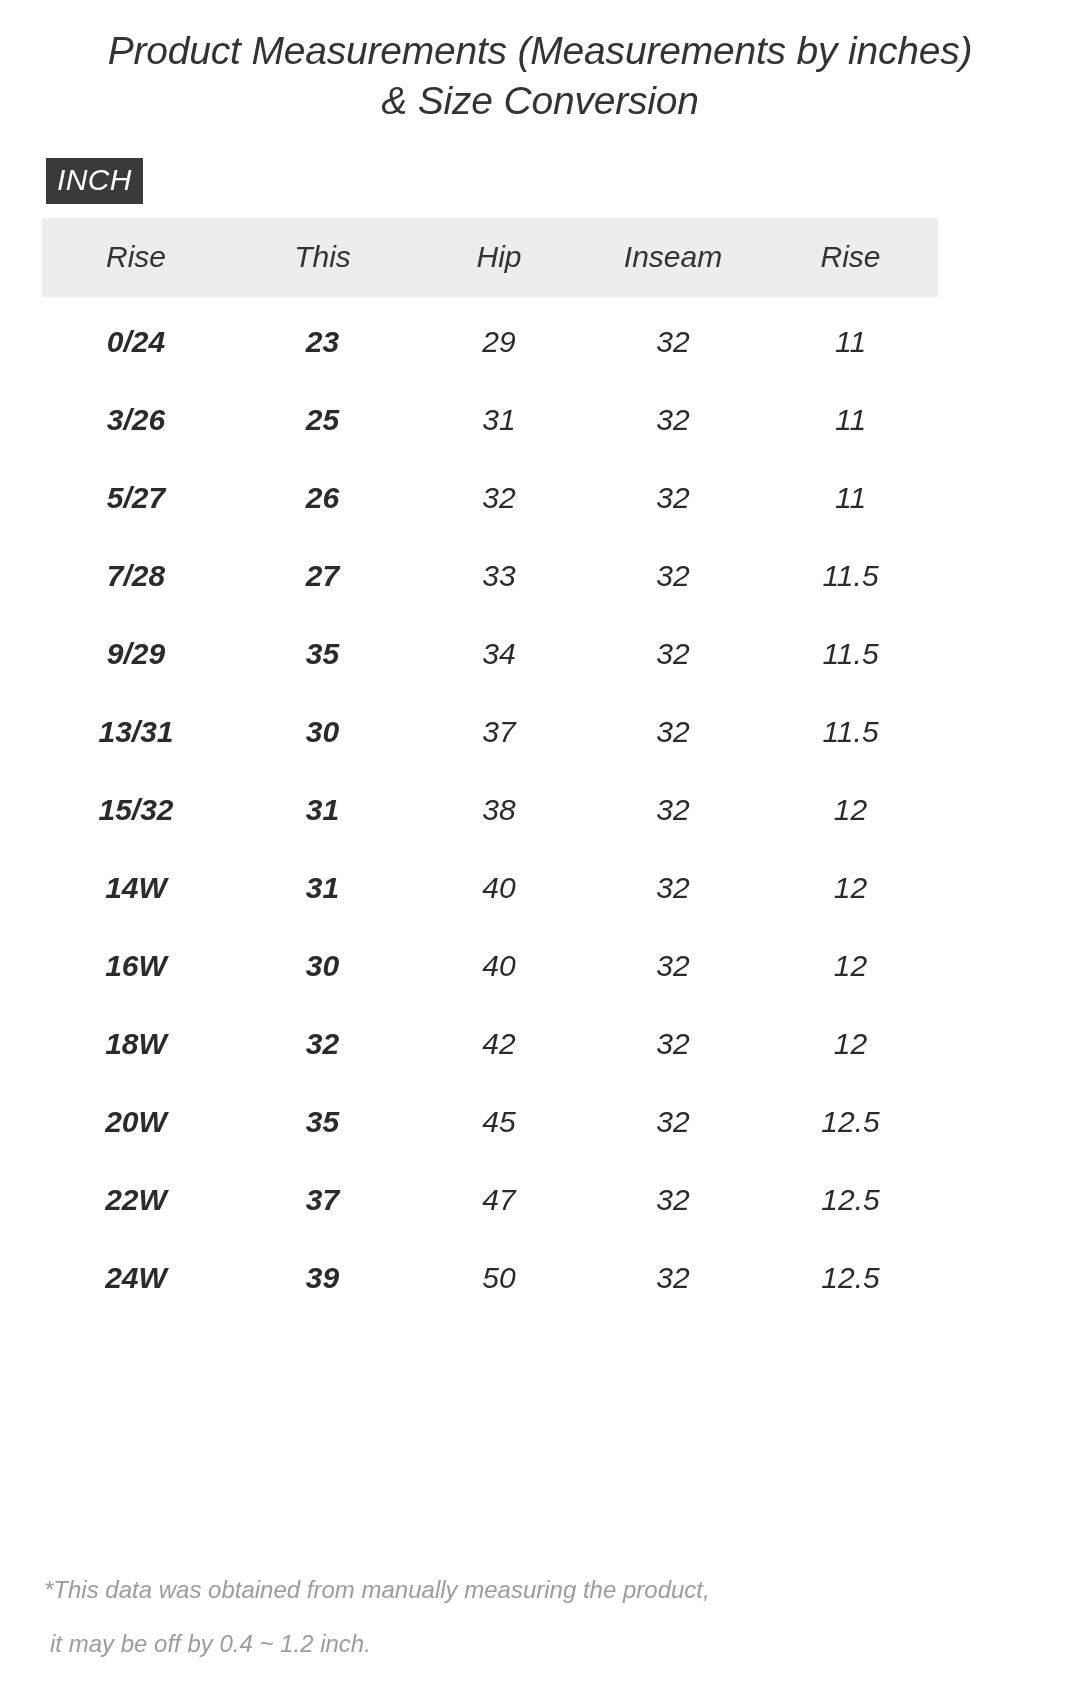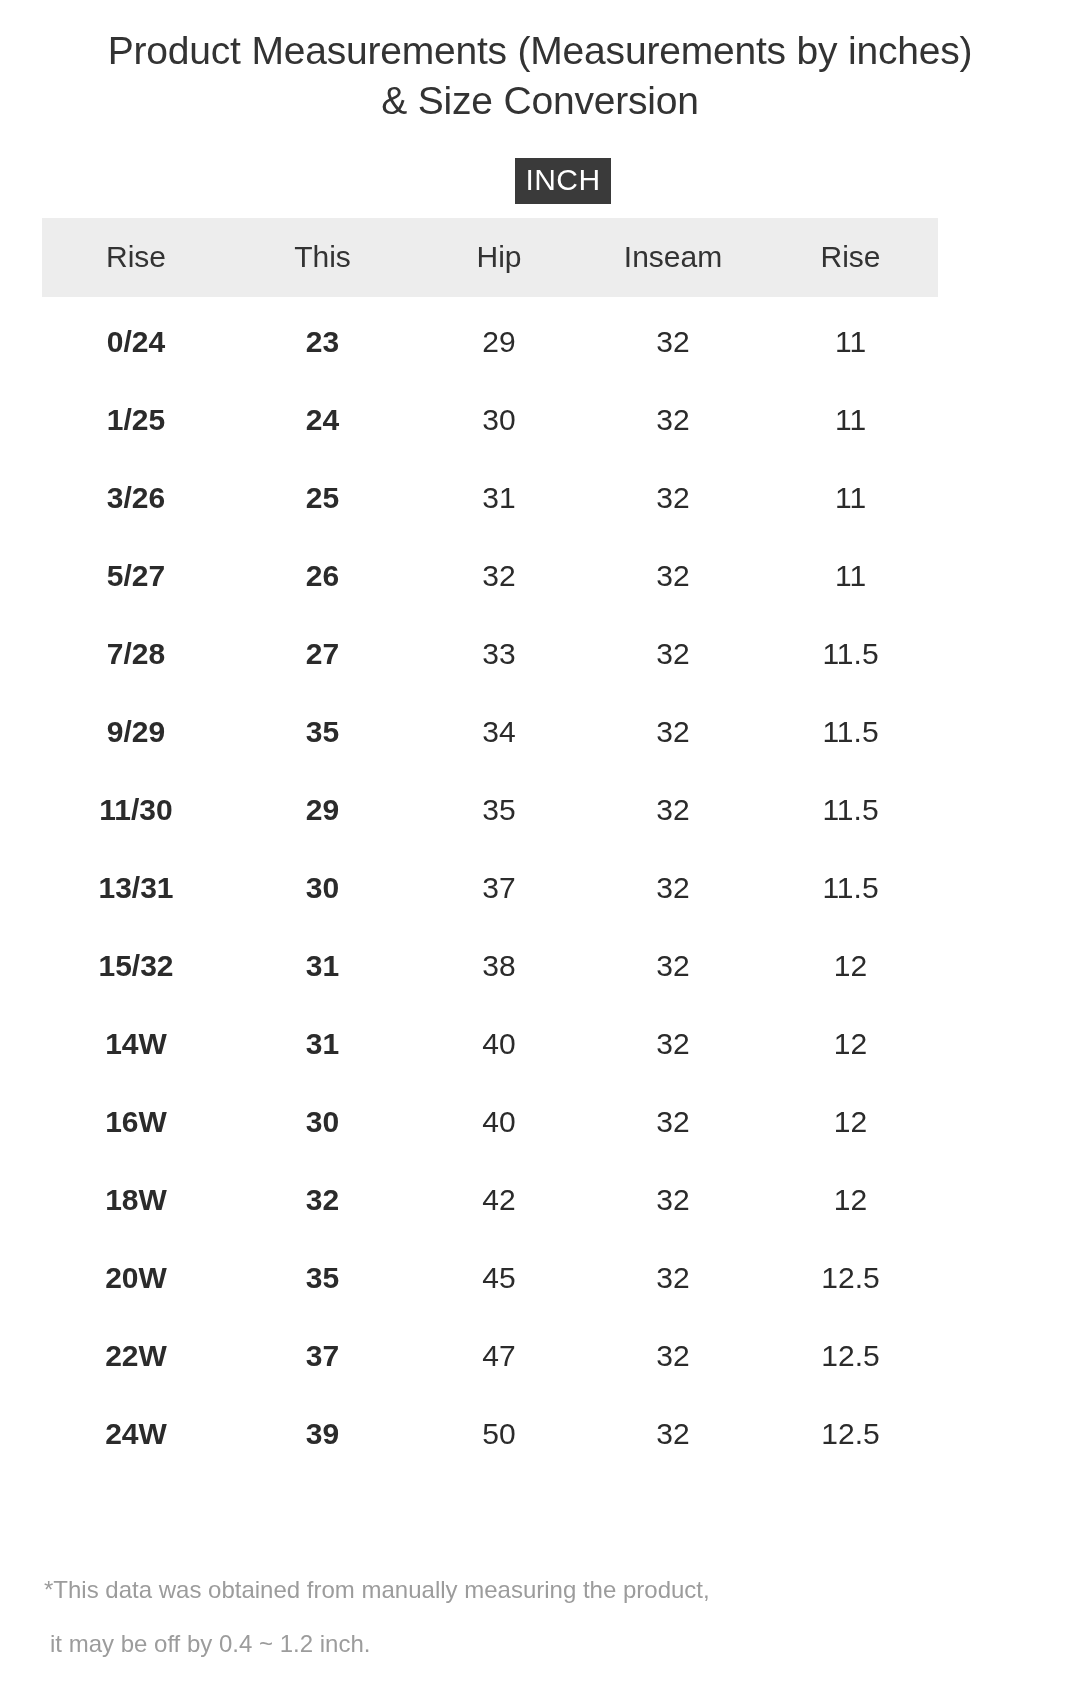--- a/index.html
+++ b/index.html
@@ -15,38 +15,38 @@
     color: #2e2e2e;
     -webkit-font-smoothing: antialiased;
     overflow: hidden;
   }
 
   .page {
     position: relative;
     width: 1080px;
     height: 1477px;
     box-sizing: border-box;
+    font-style: italic;
   }
 
   
   .chart-title {
     margin: 0;
     padding: 26px 92px 0 92px;
     font-size: 39px;
     line-height: 1.28;
     font-weight: 400;
     text-align: center;
     color: #333333;
     letter-spacing: -0.2px;
   }
 
   
   .unit-badge-row {
     padding: 32px 0 0 46px;
-    text-align: center;
   }
   .unit-badge {
     display: inline-block;
     background: #3a3a3a;
     color: #ffffff;
     font-size: 30px;
     line-height: 1;
     font-weight: 400;
     padding: 7px 11px 9px 11px;
     letter-spacing: 0.4px;
@@ -144,27 +144,20 @@
       </thead>
       <tbody id="size-table-body">
           <tr>
             <td class="bold">0/24</td>
             <td class="bold">23</td>
             <td>29</td>
             <td>32</td>
             <td>11</td>
           </tr>
           <tr>
-            <td class="bold">1/25</td>
-            <td class="bold">24</td>
-            <td>30</td>
-            <td>32</td>
-            <td>11</td>
-          </tr>
-          <tr>
             <td class="bold">3/26</td>
             <td class="bold">25</td>
             <td>31</td>
             <td>32</td>
             <td>11</td>
           </tr>
           <tr>
             <td class="bold">5/27</td>
             <td class="bold">26</td>
             <td>32</td>
@@ -175,27 +168,20 @@
             <td class="bold">7/28</td>
             <td class="bold">27</td>
             <td>33</td>
             <td>32</td>
             <td>11.5</td>
           </tr>
           <tr>
             <td class="bold">9/29</td>
             <td class="bold">35</td>
             <td>34</td>
-            <td>32</td>
-            <td>11.5</td>
-          </tr>
-          <tr>
-            <td class="bold">11/30</td>
-            <td class="bold">29</td>
-            <td>35</td>
             <td>32</td>
             <td>11.5</td>
           </tr>
           <tr>
             <td class="bold">13/31</td>
             <td class="bold">30</td>
             <td>37</td>
             <td>32</td>
             <td>11.5</td>
           </tr>

